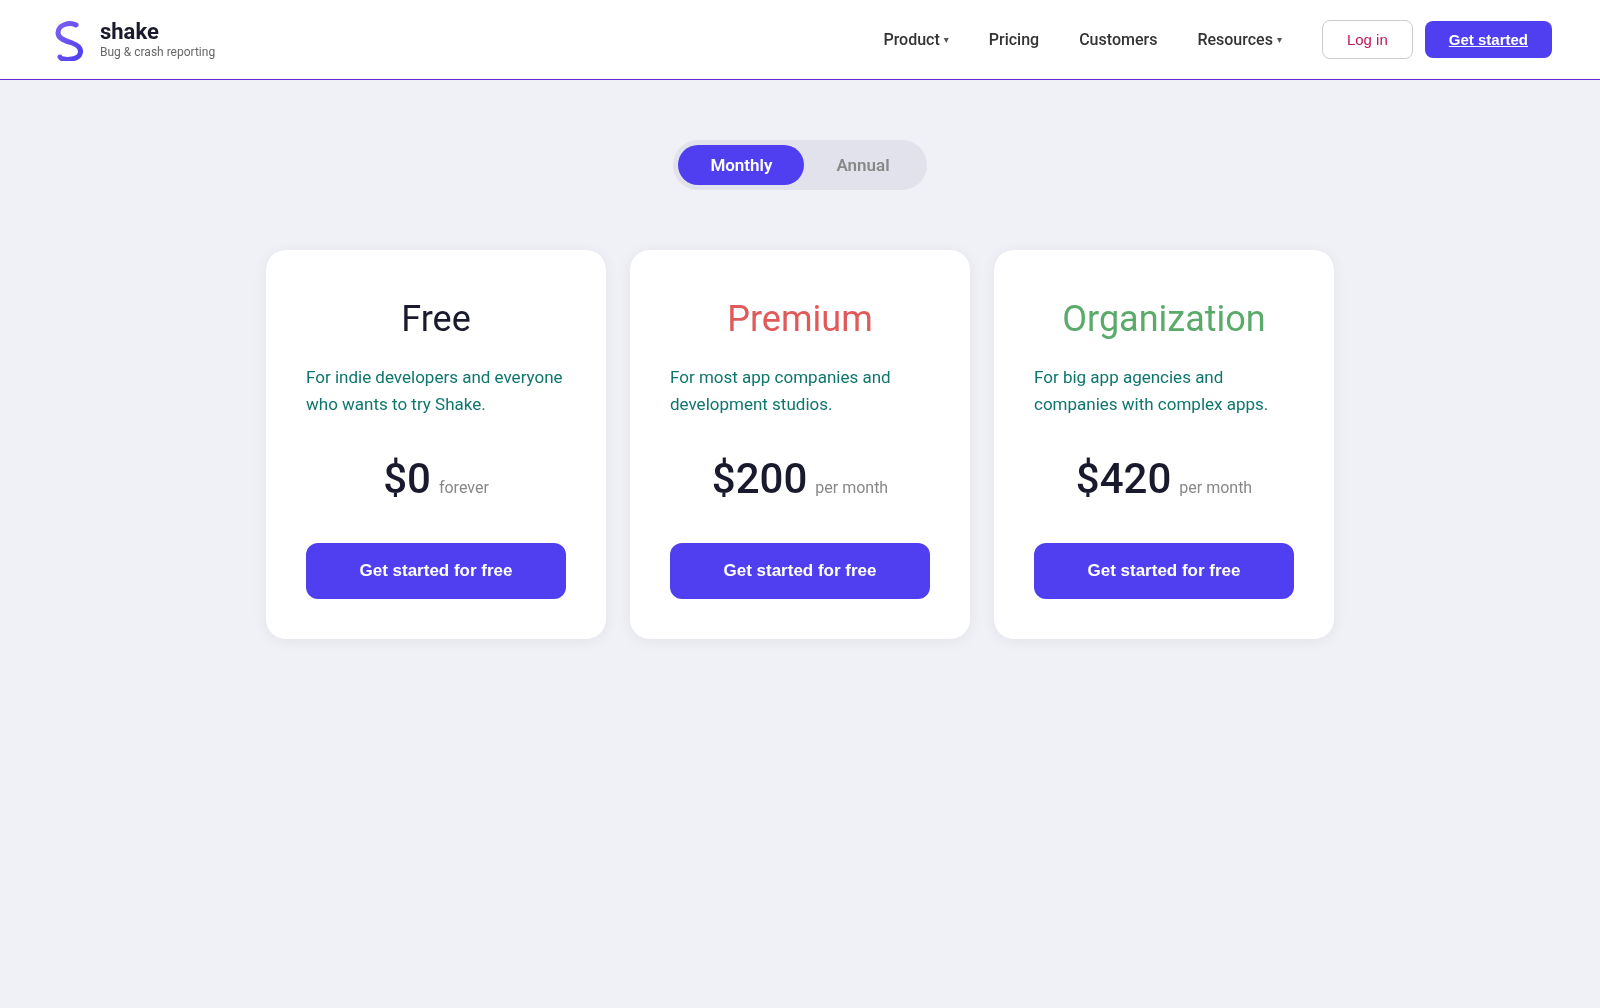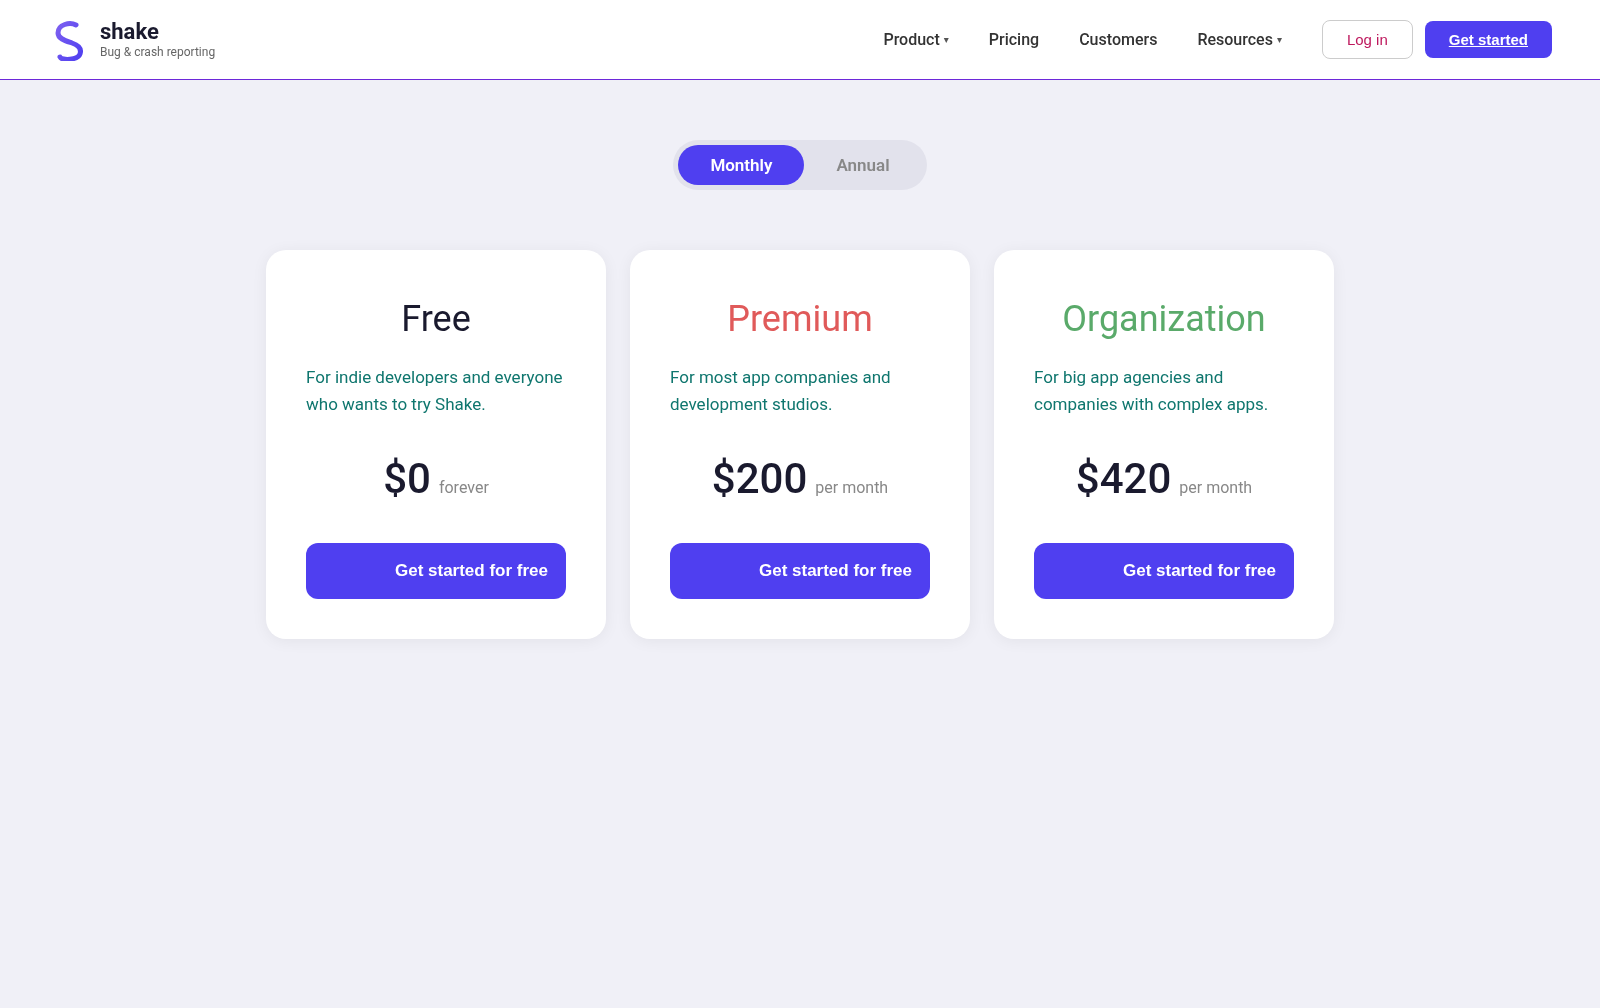--- a/index.html
+++ b/index.html
@@ -177,21 +177,21 @@
     .btn-card {
       width: 100%;
       padding: 18px;
       background: #4f3ff0;
       border: none;
       border-radius: 12px;
       font-size: 17px;
       font-weight: 600;
       color: #fff;
       cursor: pointer;
-      text-align: right;
+      text-align: center;
     }
   </style>
 </head>
 <body>
 
 <header class="header">
   <a class="logo-area" href="#">
     <svg class="logo-icon" viewBox="0 0 42 42" xmlns="http://www.w3.org/2000/svg">
       <defs>
         <linearGradient id="logoGrad" x1="0%" y1="0%" x2="100%" y2="100%">

